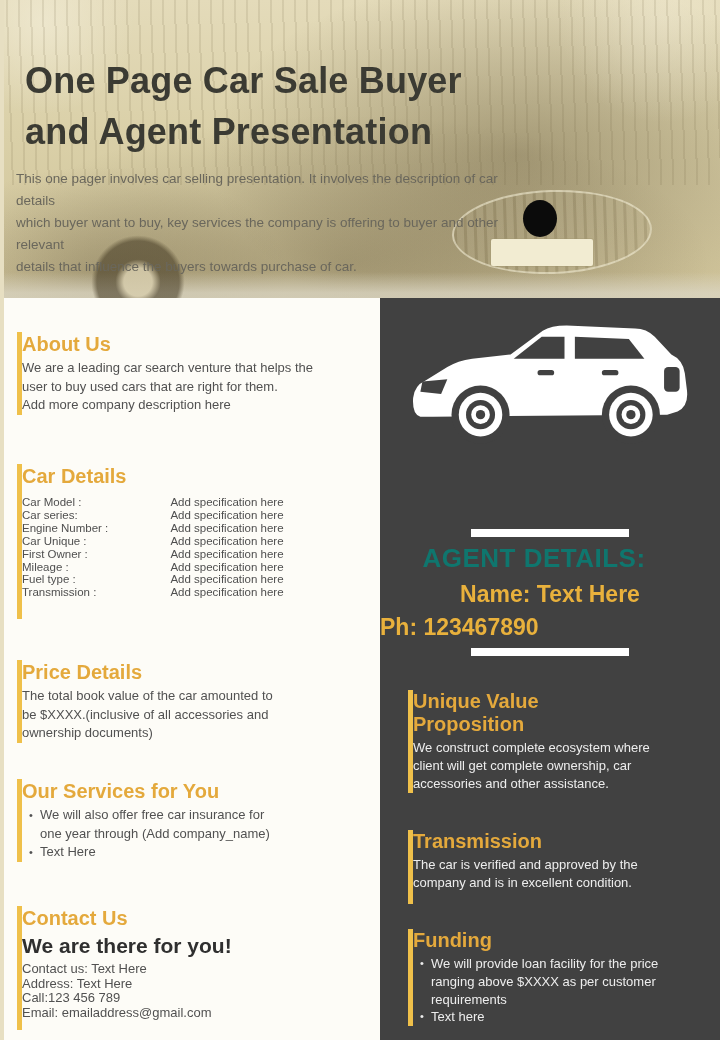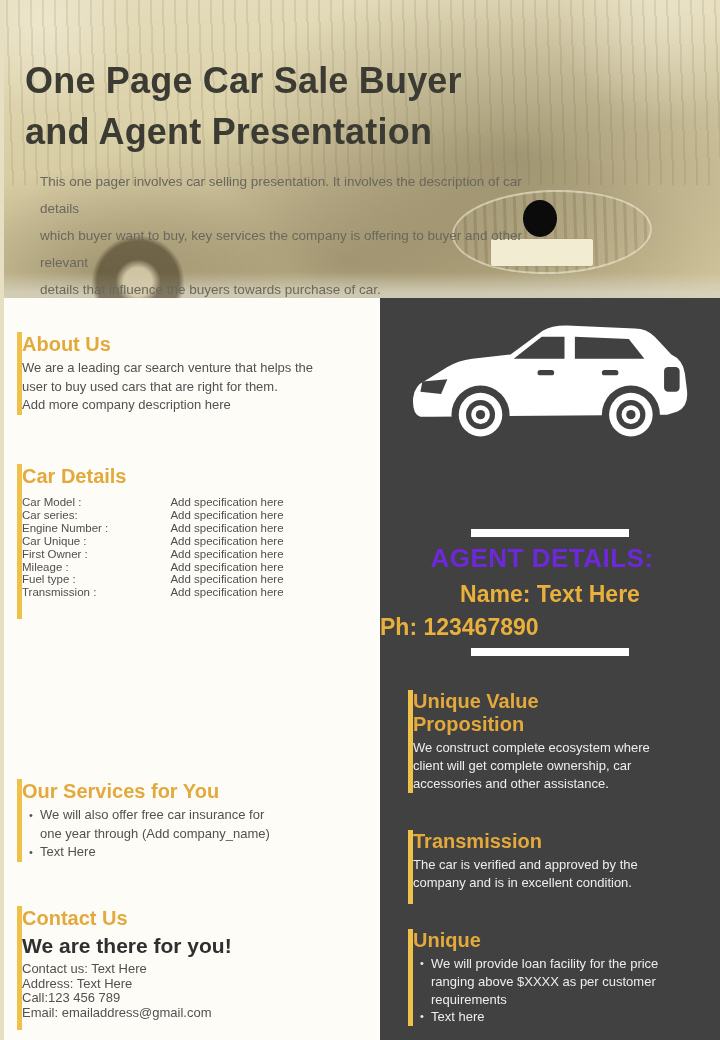--- a/index.html
+++ b/index.html
@@ -54,22 +54,22 @@
   .license-plate{
     position:absolute;left:491px;top:239px;width:102px;height:27px;border-radius:2px;
     background:#F2ECD2;box-shadow:0 0 0 1px rgba(160,148,110,0.35);
   }
   .page-title{
     position:absolute;left:25px;top:55px;width:560px;
     font-size:36px;line-height:51px;font-weight:bold;color:#3B3B33;
     letter-spacing:.2px;white-space:pre-line;z-index:3;
   }
   .header-desc{
-    position:absolute;left:40px;top:168px;width:500px;
-    font-size:13.5px;line-height:27px;color:#6A675C;
+    position:absolute;left:16px;top:168px;width:500px;
+    font-size:13.5px;line-height:22px;color:#6A675C;
     white-space:pre-line;z-index:3;
   }
   
   .left-col{
     position:absolute;left:0;top:298px;width:380px;height:742px;background:#FDFCF7;
   }
   .right-col{
     position:absolute;left:380px;top:298px;width:340px;height:742px;background:#414141;
   }
   
@@ -100,22 +100,22 @@
   .contact-tagline{
     margin:1px 0 3px 0;font-size:21px;line-height:26px;font-weight:bold;color:#2F2F2F;
   }
   .contact-line{font-size:13px;line-height:14.6px;color:#515151;}
   
   .car-icon-wrap{position:absolute;left:410px;top:308px;width:280px;height:150px;}
   .divider-bar{
     position:absolute;left:471px;width:158px;height:8px;background:#FFFFFF;
   }
   .agent-title{
-    position:absolute;left:380px;top:543px;width:324px;text-align:center;
-    font-size:26px;line-height:30px;font-weight:bold;color:#6d28d9;letter-spacing:.5px;
+    position:absolute;left:372px;top:543px;width:324px;text-align:center;
+    font-size:26px;line-height:30px;font-weight:bold;color:#0f766e;letter-spacing:.5px;
   }
   .agent-name{
     position:absolute;left:380px;top:580px;width:340px;text-align:center;
     font-size:23px;line-height:28px;font-weight:bold;color:#E9B13C;
   }
   .agent-phone{
     position:absolute;left:380px;top:613px;width:340px;text-align:left;
     font-size:23px;line-height:28px;font-weight:bold;color:#E9B13C;
   }
 </style>
@@ -179,20 +179,26 @@
         <span class="cd-label">Fuel type :</span>
         <span class="cd-value">Add specification here</span>
       </div>
       <div class="cd-row">
         <span class="cd-label">Transmission :</span>
         <span class="cd-value">Add specification here</span>
       </div>
     </div>
   </div>
 
+  <div class="section" style="left:17px;top:660px;width:330px;">
+    <h2>Price Details</h2>
+    <div class="sec-body">The total book value of the car amounted to
+be $XXXX.(inclusive of all accessories and
+ownership documents)</div>
+  </div>
 
   <div class="section" style="left:17px;top:779px;width:330px;">
     <h2>Our Services for You</h2>
     <div class="bullet-list">
       <div class="bullet">
         <span class="dot">•</span>
         <span class="btxt">We will also offer free car insurance for
 one year through (Add company_name)</span>
       </div>
       <div class="bullet">
@@ -248,21 +254,21 @@
 accessories and other assistance.</div>
   </div>
 
   <div class="section dark" style="left:408px;top:830px;width:295px;padding-bottom:12px;">
     <h2>Transmission</h2>
     <div class="sec-body">The car is verified and approved by the
 company and is in excellent condition.</div>
   </div>
 
   <div class="section dark" style="left:408px;top:929px;width:295px;">
-    <h2>Unique</h2>
+    <h2>Funding</h2>
     <div class="bullet-list">
       <div class="bullet">
         <span class="dot">•</span>
         <span class="btxt">We will provide loan facility for the price
 ranging above $XXXX as per customer
 requirements</span>
       </div>
       <div class="bullet">
         <span class="dot">•</span>
         <span class="btxt">Text here</span>

